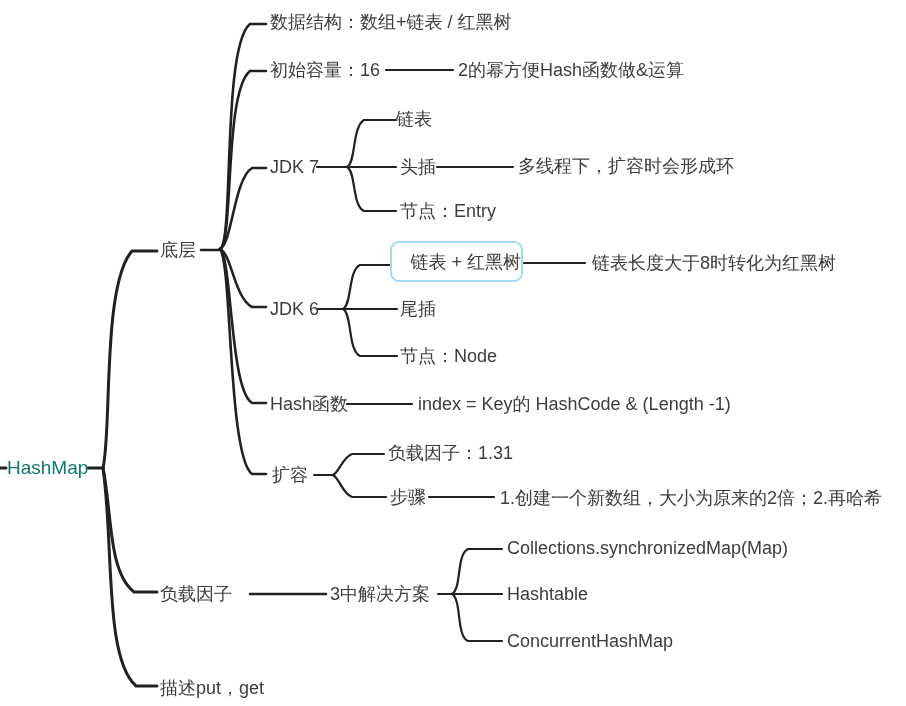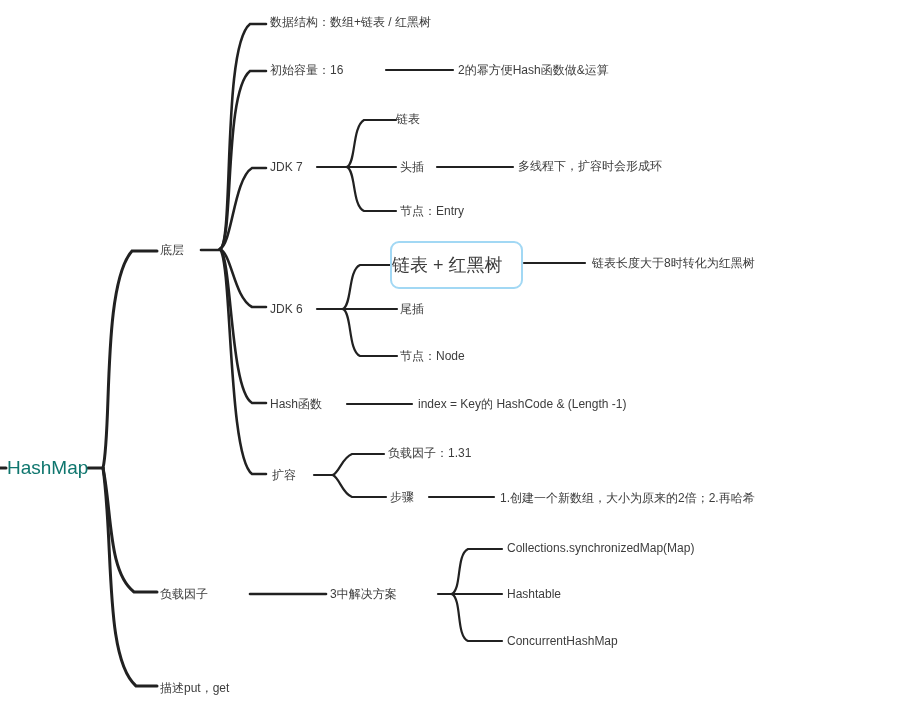--- a/index.html
+++ b/index.html
@@ -6,28 +6,28 @@
   #canvas{
     position:relative;width:906px;height:706px;background:#ffffff;overflow:hidden;
     font-family:"Liberation Sans","DejaVu Sans",sans-serif;color:#3c3c3c;
   }
   svg.edges{position:absolute;left:0;top:0;width:906px;height:706px;}
   svg.edges path{fill:none;stroke:#212121;stroke-linecap:round;}
   .lv1{stroke-width:3px;}
   .lv2{stroke-width:2.6px;}
   .lv3{stroke-width:2.2px;}
   .label{
-    position:absolute;white-space:nowrap;font-size:12px;line-height:22px;
+    position:absolute;white-space:nowrap;font-size:18px;line-height:22px;
     transform:translateY(-50%);color:#3c3c3c;cursor:default;
   }
   .root-label{font-size:19px;color:#0f766e;}
   .boxnode{
-    position:absolute;left:390px;top:241px;width:133px;height:48px;
+    position:absolute;left:390px;top:241px;width:133px;height:41px;
     border:2px solid #a2d8f4;border-radius:9px;background:#ffffff;
-    display:flex;align-items:center;justify-content:flex-start;box-sizing:border-box;
+    display:flex;align-items:center;justify-content:flex-end;box-sizing:border-box;
   }
   .boxnode .inner{font-size:18px;white-space:nowrap;color:#3c3c3c;}
 </style>
 </head>
 <body>
 
 <div id="canvas">
 
   <svg class="edges" viewBox="0 0 906 706" xmlns="http://www.w3.org/2000/svg">
 

